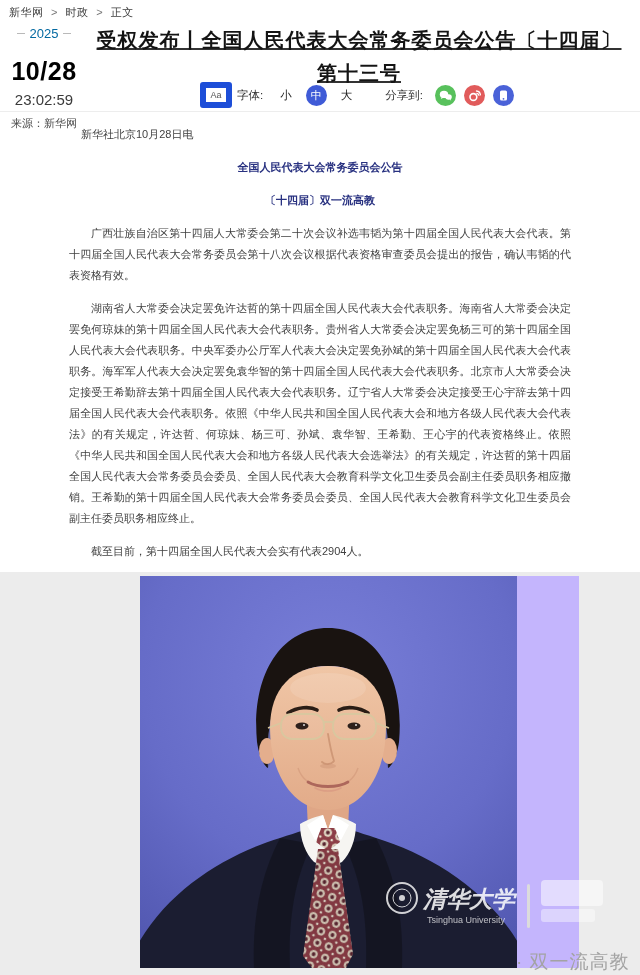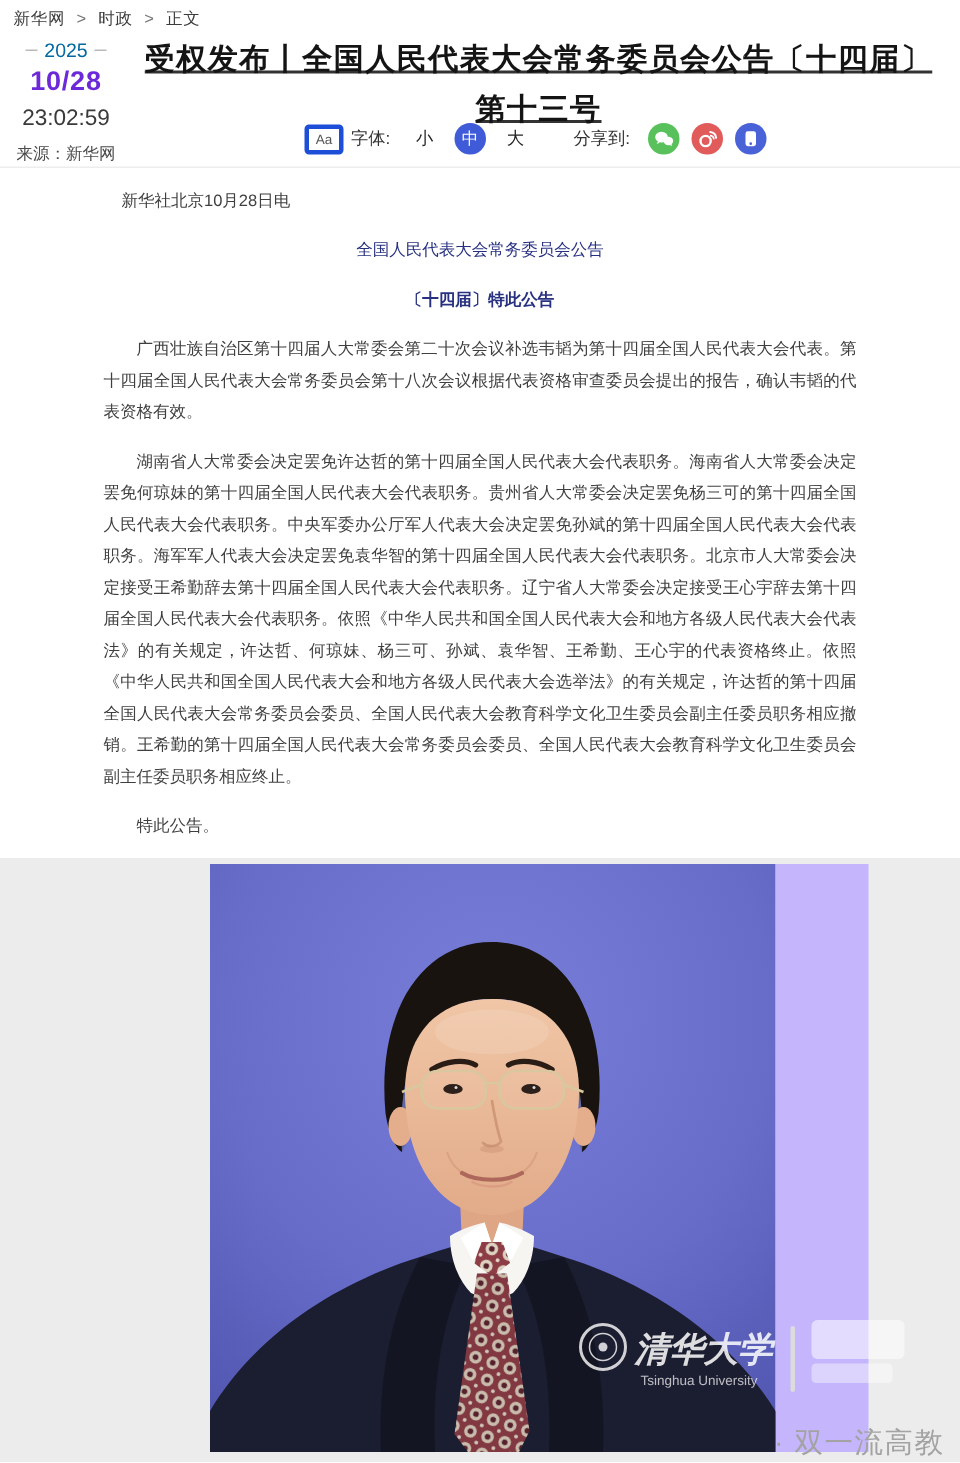--- a/index.html
+++ b/index.html
@@ -8,49 +8,49 @@
 
   
   .breadcrumb{position:absolute;left:9px;top:5px;font-size:11px;color:#3c3c3c;letter-spacing:.5px;}
   .breadcrumb .sep{color:#777;margin:0 4px;}
   .crumb{cursor:pointer;}
 
   
   .meta{position:absolute;left:4px;top:26px;width:80px;text-align:center;}
   .meta-year{font-size:13px;color:#0369a1;display:flex;align-items:center;justify-content:center;gap:5px;}
   .meta-year::before,.meta-year::after{content:"";display:block;width:8px;height:1px;background:#b9b9b9;}
-  .meta-date{font-size:18px;font-weight:bold;color:#6d28d9;margin-top:3px;letter-spacing:.5px;}
+  .meta-date{font-size:25px;font-weight:bold;color:#000000;margin-top:16px;letter-spacing:.5px;}
   .meta-time{font-size:15px;color:#3a3a3a;margin-top:5px;}
   .meta-source{font-size:11px;color:#4a4a4a;margin-top:8px;}
 
   
   .titlebox{position:absolute;left:88px;top:24px;width:542px;text-align:center;text-decoration:underline;}
   .page-title{font-size:20px;line-height:33px;font-weight:bold;color:#141414;letter-spacing:1px;}
   .toolbar{position:absolute;left:88px;top:82px;width:542px;display:flex;align-items:center;justify-content:center;
            font-size:11.5px;color:#333;}
-  .aa-box{width:20px;height:14px;border:3px solid #1d4ed8;border-radius:3px;font-size:9px;color:#555;
+  .aa-box{width:20px;height:14px;border:6px solid #1d4ed8;border-radius:3px;font-size:9px;color:#555;
           display:flex;align-items:center;justify-content:center;margin-right:5px;}
   .tb-label{margin-right:10px;}
   .size-btn{margin:0 7px;cursor:pointer;color:#222;}
   .size-btn.active{width:21px;height:21px;border-radius:50%;background:#3f5bd7;color:#fff;
                    display:flex;align-items:center;justify-content:center;font-size:11px;}
   .share-label{margin-left:26px;margin-right:8px;}
   .share-icon{width:21px;height:21px;border-radius:50%;margin:0 4px;display:flex;align-items:center;
               justify-content:center;cursor:pointer;}
   .share-wechat{background:#58c15c;}
   .share-weibo{background:#e15b5b;}
   .share-qq{background:#4a62d8;}
 
   .divider{position:absolute;left:0;top:111px;width:640px;height:1px;background:#ededed;}
 
   
   .article{position:absolute;left:57px;top:112px;width:526px;font-size:11px;line-height:21px;color:#3f3f3f;}
   .article p{margin:12px;}
   .dateline{margin-top:10px;padding-left:12px;}
-  .ann-title{margin-top:6px;text-align:center;color:#283180;font-weight:normal;}
+  .ann-title{margin-top:6px;text-align:center;color:#283180;font-weight:bold;}
   .ann-number{margin-top:8px;text-align:center;color:#283180;font-weight:bold;}
   .body-p{text-indent:2em;text-align:justify;}
   .p1{margin-top:7px;}
   .p2{margin-top:5px;}
   .p3{margin-top:3px;}
   .p4{margin-top:7px;}
   .signature{margin-top:5px;}
   .sign-date{margin-top:7px;text-align:right;padding-right:16px;}
 
   
@@ -117,23 +117,24 @@
         <circle cx="7.5" cy="10.8" r="0.9" fill="#4a62d8"></circle>
       </svg>
     </span>
   </div>
 
   <div class="divider"></div>
 
   <div class="article">
     <p class="dateline">新华社北京10月28日电</p>
     <p class="ann-title">全国人民代表大会常务委员会公告</p>
-    <p class="ann-number">〔十四届〕特此公告</p>
+    <p class="ann-number">〔十四届〕双一流高教</p>
     <p class="body-p p1">广西壮族自治区第十四届人大常委会第二十次会议补选韦韬为第十四届全国人民代表大会代表。第十四届全国人民代表大会常务委员会第十八次会议根据代表资格审查委员会提出的报告，确认韦韬的代表资格有效。</p>
     <p class="body-p p2">湖南省人大常委会决定罢免许达哲的第十四届全国人民代表大会代表职务。海南省人大常委会决定罢免何琼妹的第十四届全国人民代表大会代表职务。贵州省人大常委会决定罢免杨三可的第十四届全国人民代表大会代表职务。中央军委办公厅军人代表大会决定罢免孙斌的第十四届全国人民代表大会代表职务。海军军人代表大会决定罢免袁华智的第十四届全国人民代表大会代表职务。北京市人大常委会决定接受王希勤辞去第十四届全国人民代表大会代表职务。辽宁省人大常委会决定接受王心宇辞去第十四届全国人民代表大会代表职务。依照《中华人民共和国全国人民代表大会和地方各级人民代表大会代表法》的有关规定，许达哲、何琼妹、杨三可、孙斌、袁华智、王希勤、王心宇的代表资格终止。依照《中华人民共和国全国人民代表大会和地方各级人民代表大会选举法》的有关规定，许达哲的第十四届全国人民代表大会常务委员会委员、全国人民代表大会教育科学文化卫生委员会副主任委员职务相应撤销。王希勤的第十四届全国人民代表大会常务委员会委员、全国人民代表大会教育科学文化卫生委员会副主任委员职务相应终止。</p>
+    <p class="body-p p3">截至目前，第十四届全国人民代表大会实有代表2904人。</p>
     <p class="body-p p4">特此公告。</p>
     <p class="signature">全国人民代表大会常务委员会</p>
     <p class="sign-date">2025年10月28日</p>
   </div>
 
   <div class="gray-section">
 
     <div class="photo">
       <svg width="377" height="392" viewBox="0 0 377 392">
         <defs>

